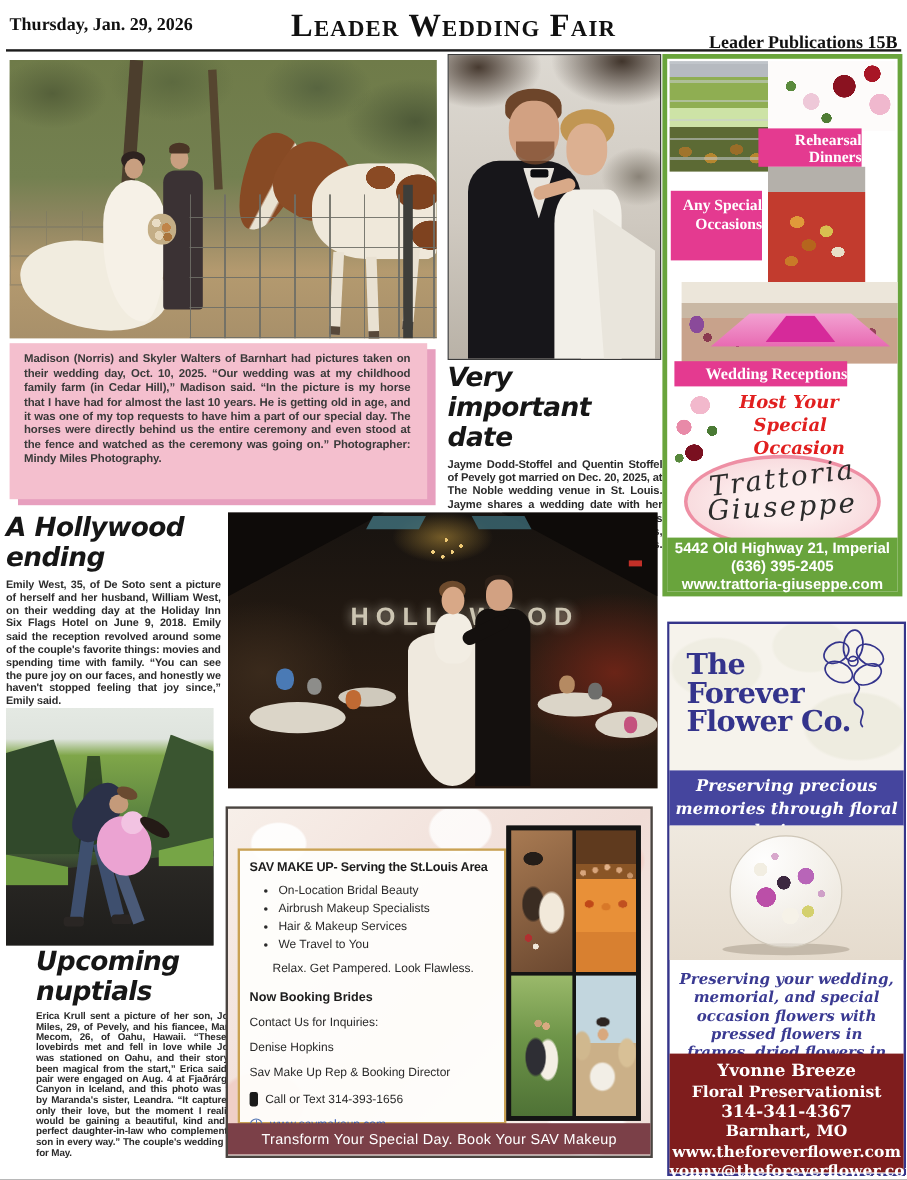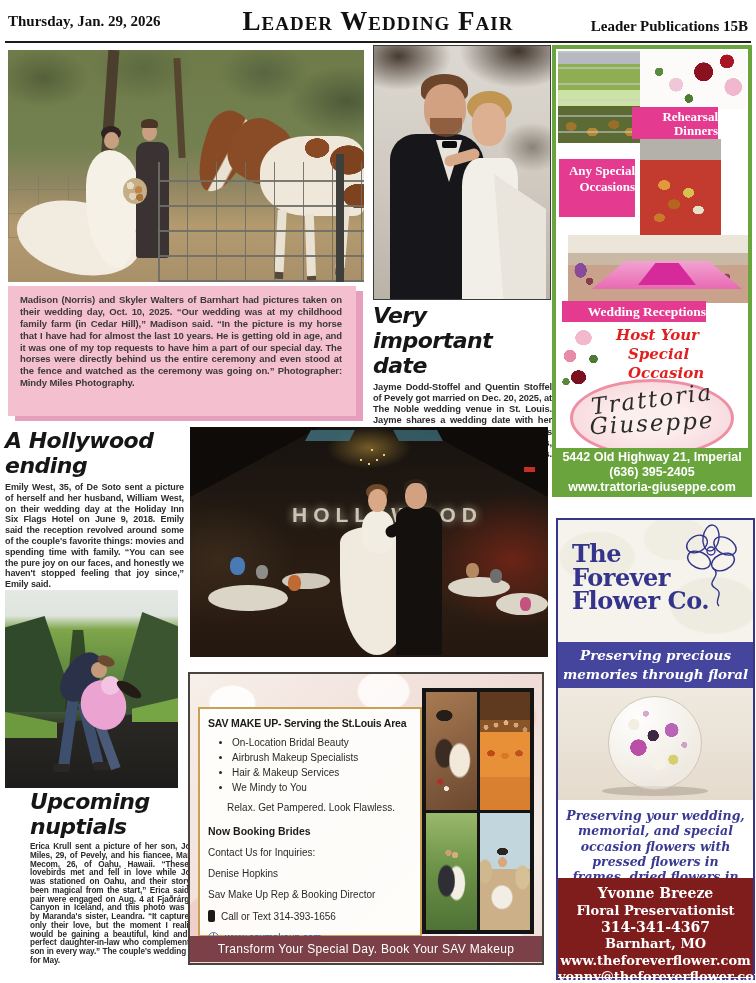--- a/index.html
+++ b/index.html
@@ -4,21 +4,21 @@
 <style>
   html,body{margin:0;padding:0;background:#888;}
   #page{position:relative;width:756px;height:983px;background:#fff;margin:0 auto;
         font-family:"Liberation Sans",sans-serif;overflow:hidden;color:#222;}
   .abs{position:absolute;}
 
   
   .hdr-date{left:8px;top:13px;font:bold 15px "Liberation Serif",serif;color:#111;}
   .hdr-title{left:0;right:0;top:6px;text-align:center;font:bold 27px "Liberation Serif",serif;
              font-variant:small-caps;letter-spacing:1px;color:#111;}
-  .hdr-pub{right:8px;top:18px;font:bold 15px "Liberation Serif",serif;color:#111;}
+  .hdr-pub{right:8px;top:28px;font:bold 15px "Liberation Serif",serif;color:#111;}
   .hdr-rule{left:5px;right:5px;top:41px;border-top:2px solid #1c1c1c;}
 
   
   .story-head{font:italic bold 22px "DejaVu Sans",sans-serif;color:#161616;margin:0 0 4px 0;letter-spacing:-0.5px;}
   .story-body{font:bold 9px "Liberation Sans",sans-serif;line-height:1.14;text-align:justify;
               color:#2b2b2b;margin:0;letter-spacing:-0.1px;}
 
   .pink-box{left:8px;top:286px;width:348px;height:130px;background:#f4bfce;
             box-shadow:7px 5px 0 #e79fbe;padding:8px 14px 6px 12px;box-sizing:border-box;}
   .pink-box .story-head{font-size:24px;color:#6d2b3c;}
@@ -437,21 +437,21 @@
     </div>
   </aside>
 
   <aside class="abs ad-sav">
     <div class="abs sav-box">
       <div class="sav-head">SAV MAKE UP- Serving the St.Louis Area</div>
       <ul class="sav-list">
         <li>On-Location Bridal Beauty</li>
         <li>Airbrush Makeup Specialists</li>
         <li>Hair &amp; Makeup Services</li>
-        <li>We Mindy to You</li>
+        <li>We Travel to You</li>
       </ul>
       <div class="sav-tag">Relax. Get Pampered. Look Flawless.</div>
       <div class="sav-book">Now Booking Brides</div>
       <div class="sav-row">Contact Us for Inquiries:</div>
       <div class="sav-row">Denise Hopkins</div>
       <div class="sav-row">Sav Make Up Rep &amp; Booking Director</div>
       <div class="sav-row">
         <span class="icon-phone"></span>
         <span>Call or Text 314-393-1656</span>
       </div>

